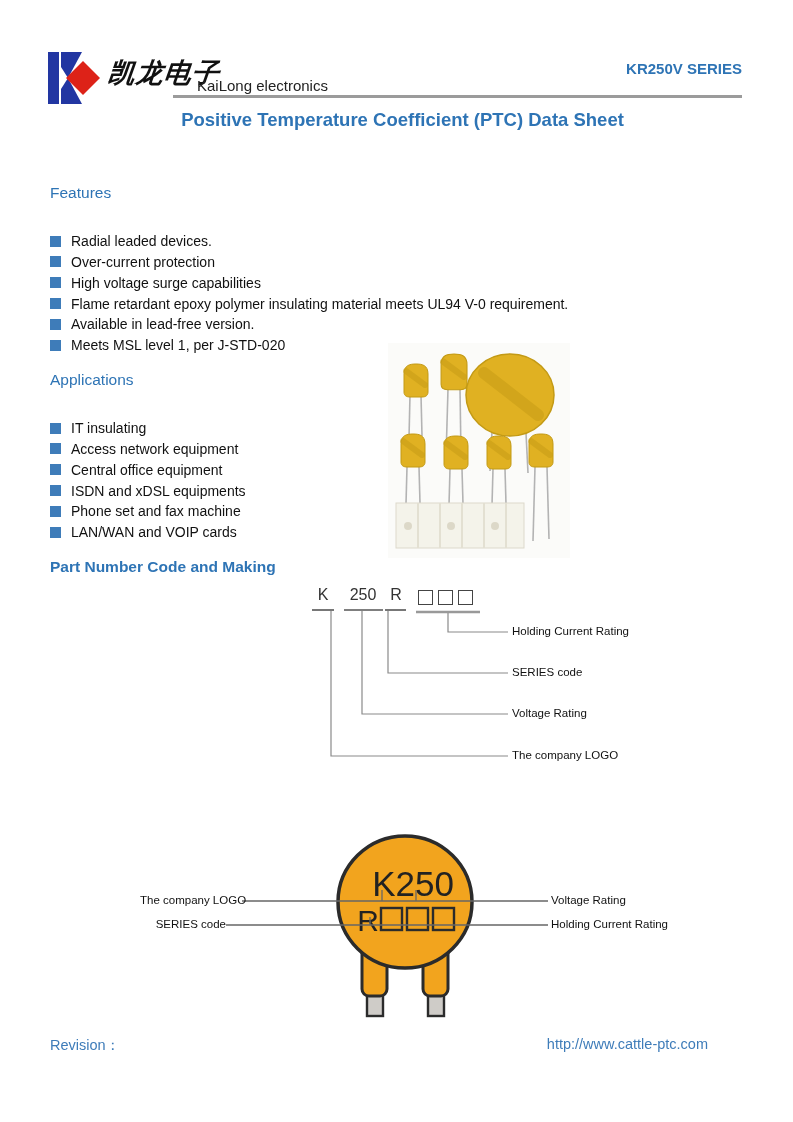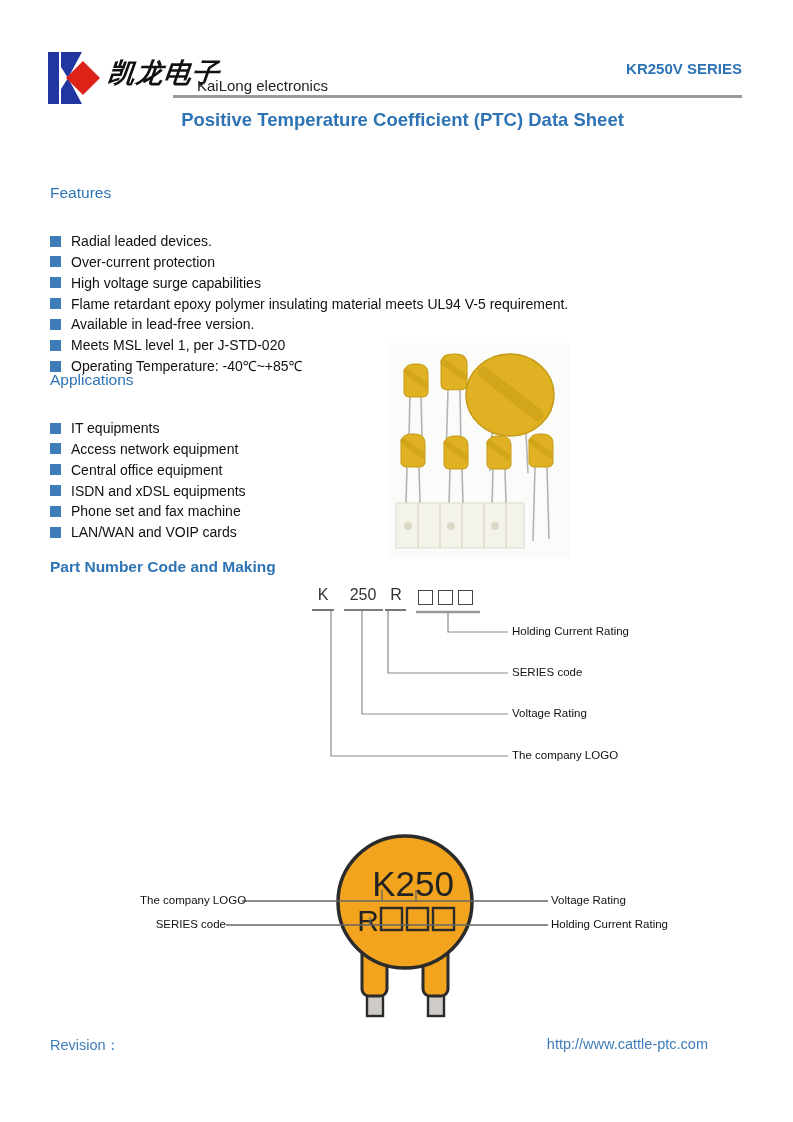--- a/index.html
+++ b/index.html
@@ -100,47 +100,43 @@
           <span>Over-current protection</span>
         </li>
 
         <li>
           <span class="bullet"></span>
           <span>High voltage surge capabilities</span>
         </li>
 
         <li>
           <span class="bullet"></span>
-          <span>Flame retardant epoxy polymer insulating material meets UL94 V-5 requirement.</span>
+          <span>Flame retardant epoxy polymer insulating material meets UL94 V-0 requirement.</span>
         </li>
 
         <li>
           <span class="bullet"></span>
           <span>Available in lead-free version.</span>
         </li>
 
         <li>
           <span class="bullet"></span>
           <span>Meets MSL level 1, per J-STD-020</span>
         </li>
 
-        <li>
-          <span class="bullet"></span>
-          <span>Operating Temperature: -40℃~+85℃</span>
-        </li>
       </ul>
   </section>
 
   <section class="section section-applications">
     <h2>Applications</h2>
     <ul class="blist">
 
         <li>
           <span class="bullet"></span>
-          <span>IT equipments</span>
+          <span>IT insulating</span>
         </li>
 
         <li>
           <span class="bullet"></span>
           <span>Access network equipment</span>
         </li>
 
         <li>
           <span class="bullet"></span>
           <span>Central office equipment</span>

